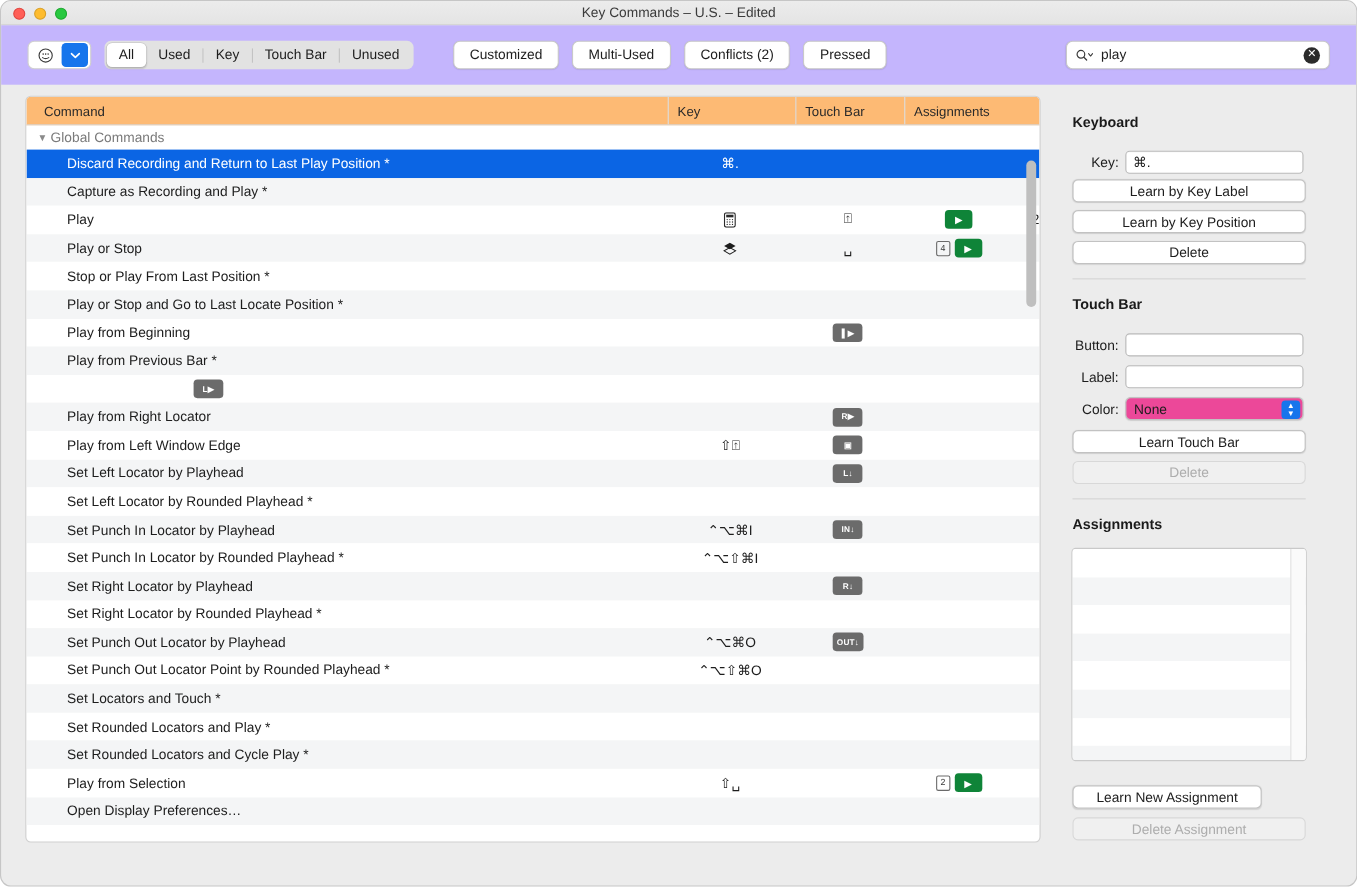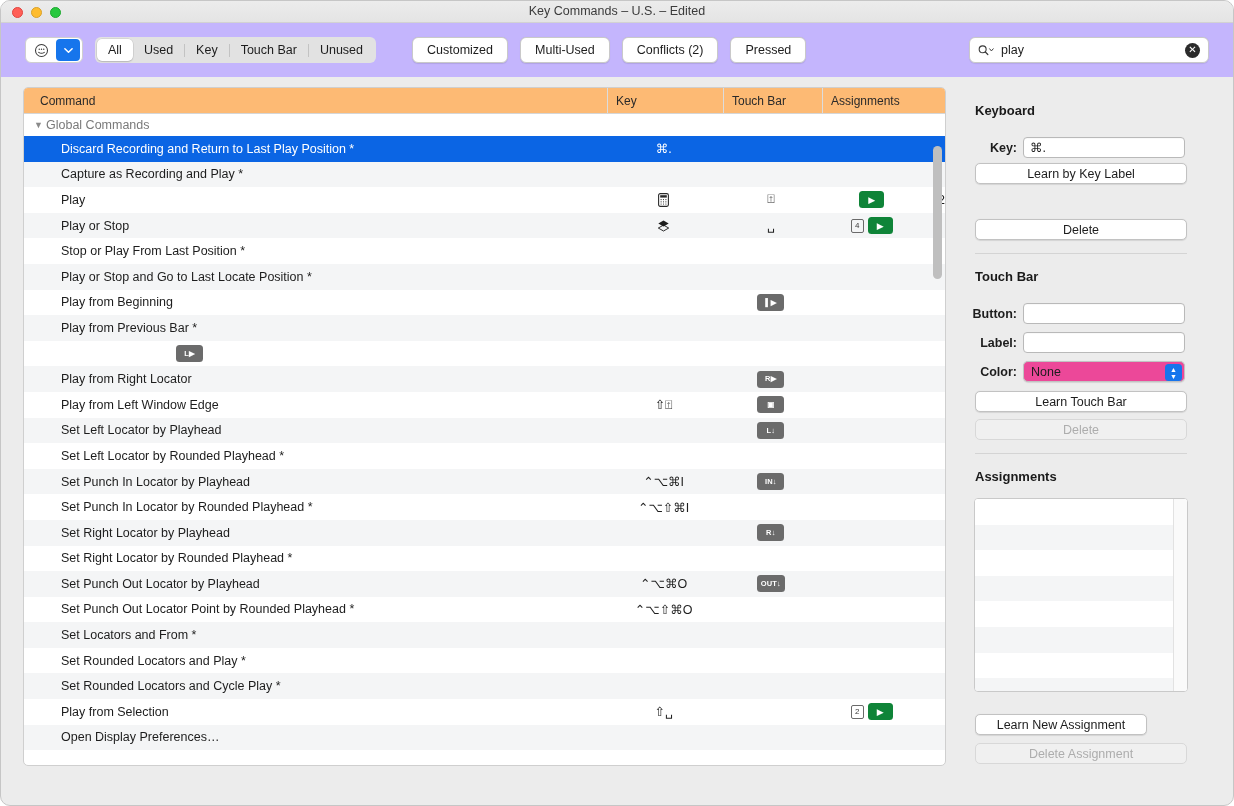--- a/index.html
+++ b/index.html
@@ -219,21 +219,21 @@
     left: 958px; top: 86px;
     width: 254px; height: 693px;
     background: #ececec;
   }
   .sb-head {
     font-size: 13px;
     font-weight: bold;
     color: #1a1a1a;
   }
   .field-row { display: flex; align-items: center; gap: 6px; }
-  .field-label { font-size: 12.5px; color: #1d1d1d; text-align: right; font-weight: bold; }
+  .field-label { font-size: 12.5px; color: #1d1d1d; text-align: right; }
   .text-field {
     background: #ffffff;
     border: 0.5px solid #b9b9b9;
     border-radius: 4px;
     height: 21px;
     display: flex; align-items: center;
     padding: 0 6px;
     font-size: 12.5px;
     color: #1d1d1d;
     box-shadow: inset 0 0.5px 1px rgba(0,0,0,0.05);
@@ -536,21 +536,21 @@
             <div class="c-count"></div>
           </div>
           <div class="row even">
             <div class="c-command">Set Punch Out Locator Point by Rounded Playhead *</div>
             <div class="c-key">⌃⌥⇧⌘O</div>
             <div class="c-touchbar"></div>
             <div class="c-assign"></div>
             <div class="c-count"></div>
           </div>
           <div class="row odd">
-            <div class="c-command">Set Locators and From *</div>
+            <div class="c-command">Set Locators and Touch *</div>
             <div class="c-key"></div>
             <div class="c-touchbar"></div>
             <div class="c-assign"></div>
             <div class="c-count"></div>
           </div>
           <div class="row even">
             <div class="c-command">Set Rounded Locators and Play *</div>
             <div class="c-key"></div>
             <div class="c-touchbar"></div>
             <div class="c-assign"></div>
@@ -590,20 +590,21 @@
   <div class="sidebar">
 
     <div style="position:absolute;left:16px;top:16px;" class="sb-head">Keyboard</div>
 
     <div class="field-row" style="position:absolute;left:14px;top:50px;width:226px;">
       <div class="field-label" style="width:44px;">Key:</div>
       <div class="text-field" style="width:162px;">⌘.</div>
     </div>
 
     <div class="sb-btn" style="position:absolute;left:16px;top:76px;width:212px;">Learn by Key Label</div>
+    <div class="sb-btn" style="position:absolute;left:16px;top:104px;width:212px;">Learn by Key Position</div>
     <div class="sb-btn" style="position:absolute;left:16px;top:132px;width:212px;">Delete</div>
 
     <div class="divider" style="position:absolute;left:16px;top:166px;width:212px;"></div>
 
     <div style="position:absolute;left:16px;top:182px;" class="sb-head">Touch Bar</div>
 
     <div class="field-row" style="position:absolute;left:4px;top:216px;width:236px;">
       <div class="field-label" style="width:54px;">Button:</div>
       <div class="text-field" style="width:162px;"></div>
     </div>

